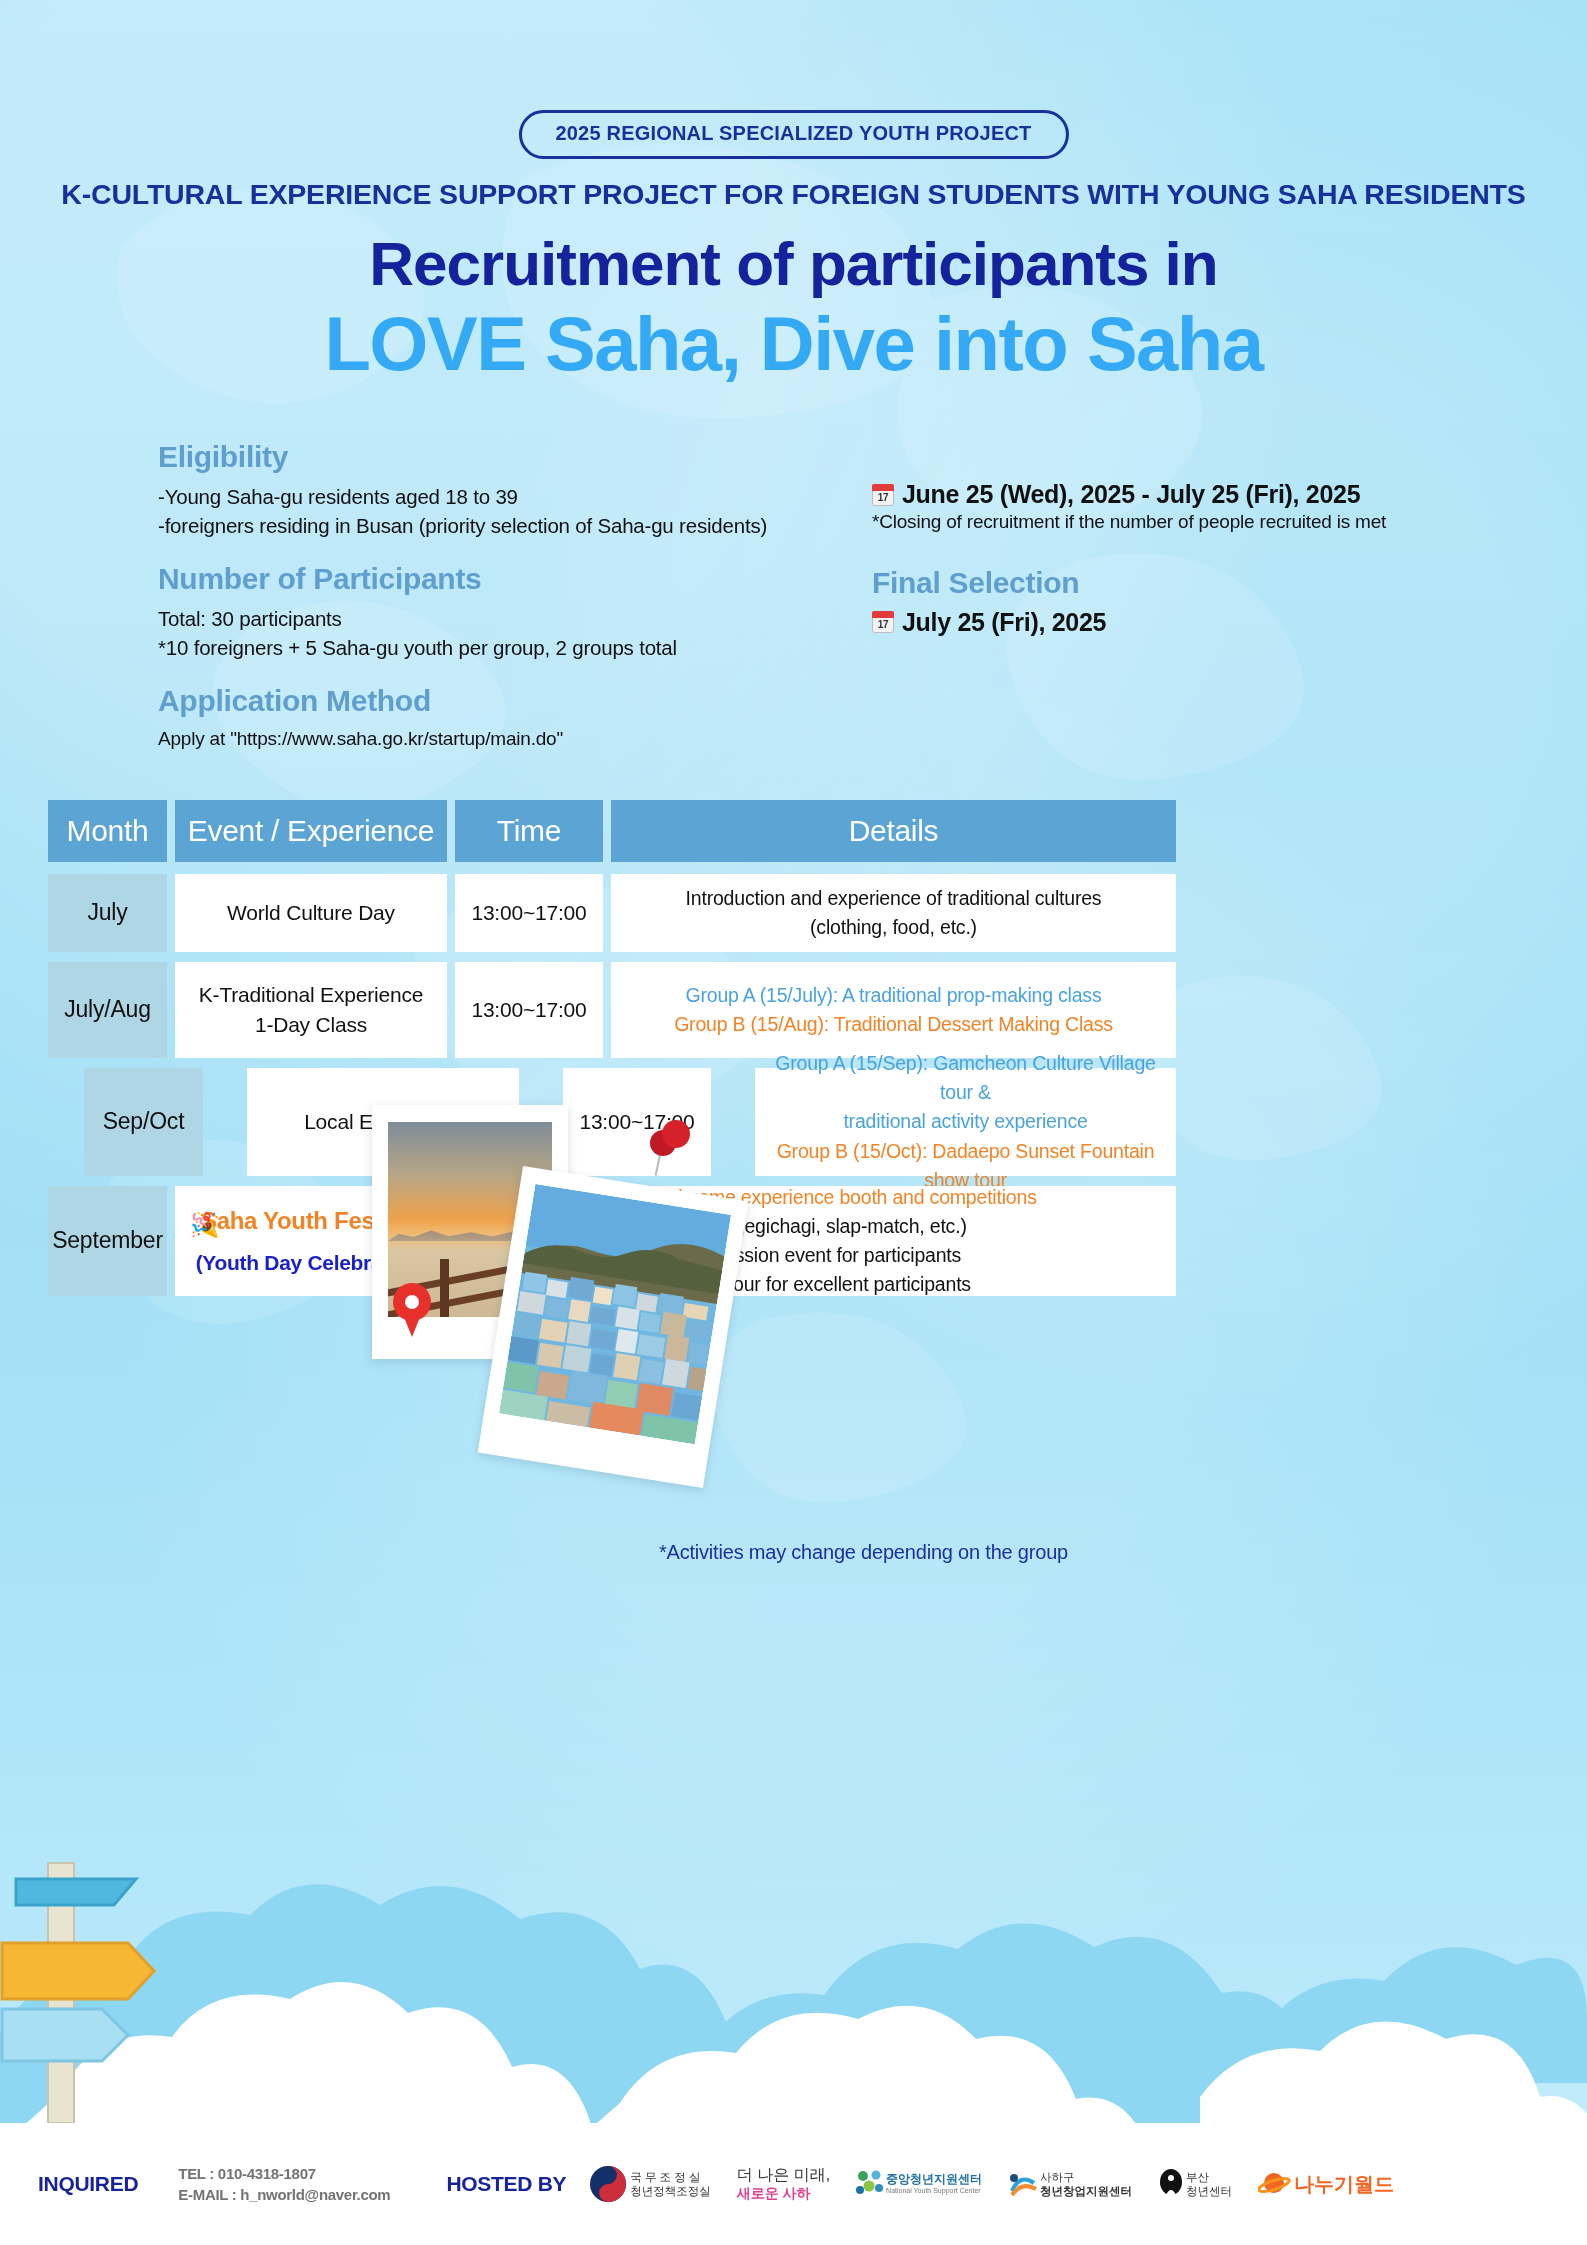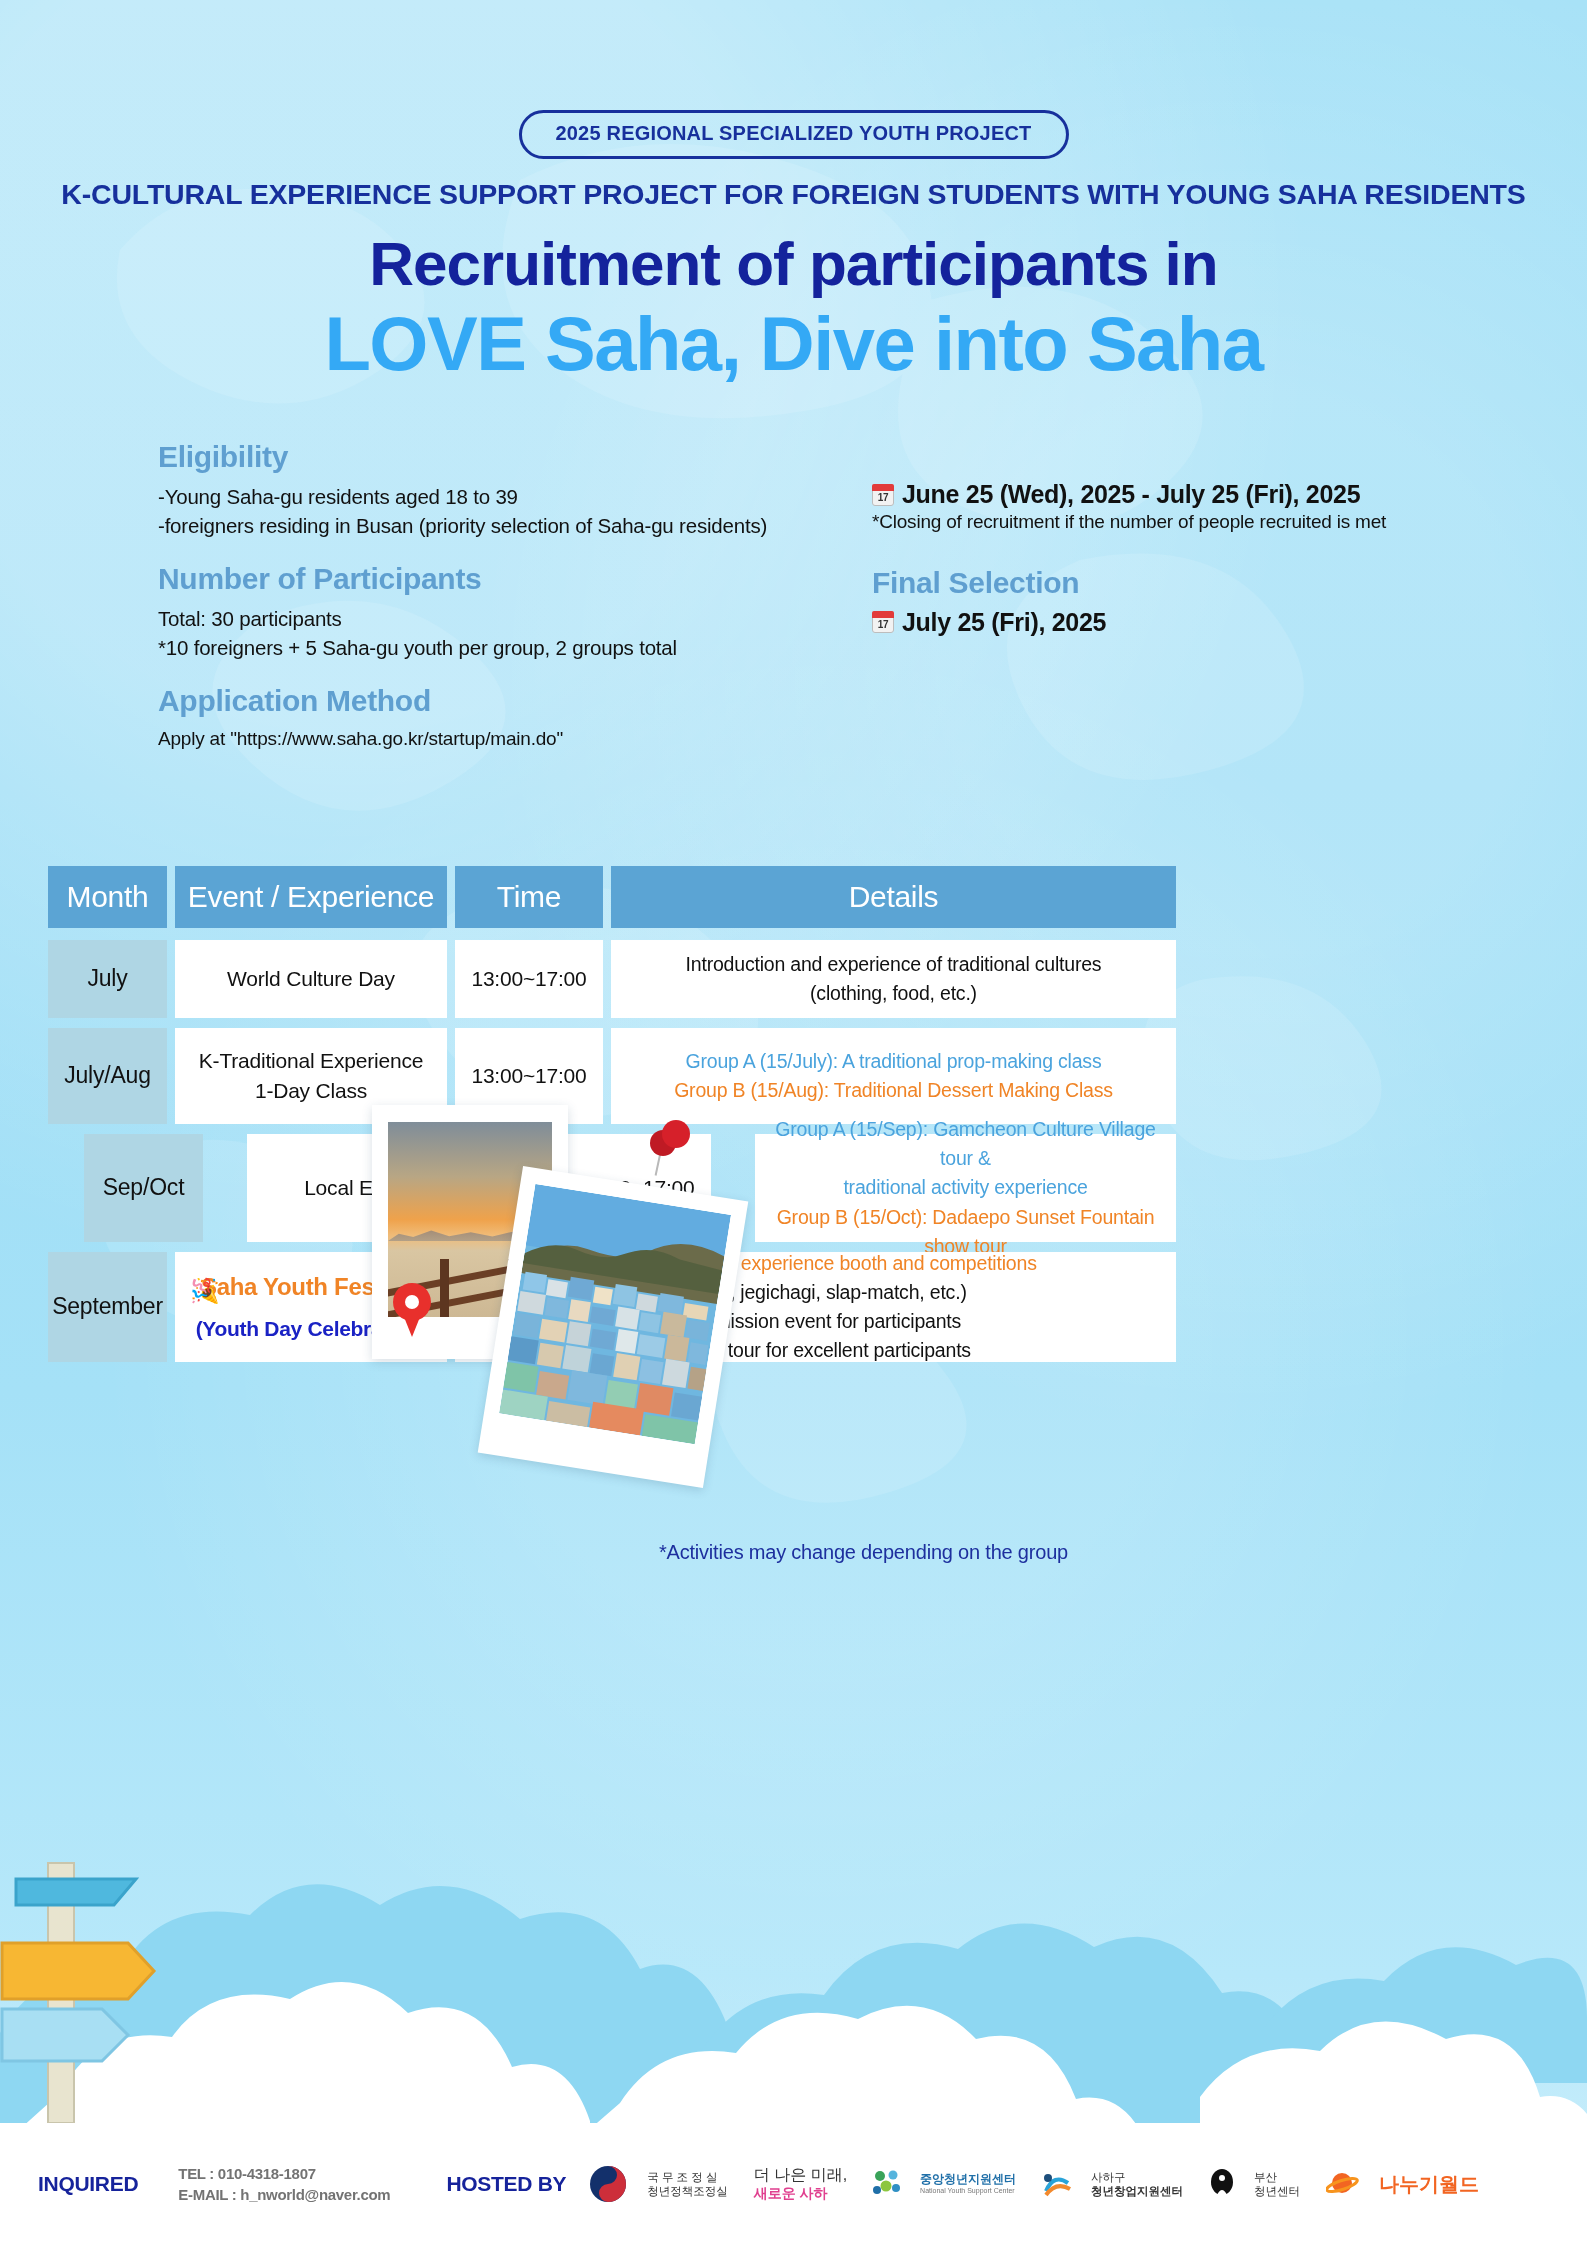--- a/index.html
+++ b/index.html
@@ -98,21 +98,21 @@
     width: 22px; height: 22px; position: relative; display: inline-block;
     flex: 0 0 auto;
   }
   .cal-icon .body { position:absolute; inset:0; background:#f2f2f2; border:1.5px solid #bdbdbd; border-radius:3px; }
   .cal-icon .top  { position:absolute; left:0; right:0; top:0; height:7px; background:#e23b3b; border-radius:2px 2px 0 0;}
   .cal-icon .num  { position:absolute; left:0; right:0; top:7px; bottom:0; font-size:10px; font-weight:700; color:#333; text-align:center; line-height:14px;}
 
   
   .tbl {
     position: absolute;
-    left: 48px; top: 866px;
+    left: 48px; top: 800px;
     width: 1128px;
   }
   .trow { display: flex; gap: 8px; margin-bottom: 10px; }
   .trow.head { margin-bottom: 12px; }
   .cell {
     background: #fff;
     display: flex; align-items: center; justify-content: center;
     text-align: center;
     font-size: 21px;
     color: #111;
@@ -213,21 +213,21 @@
   
   .footer {
     position: absolute; left: 0; bottom: 0; width: 100%; height: 122px;
     background: #fff;
     display: flex; align-items: center;
   }
   .f-inq { margin-left: 38px; font-weight: 800; color: #16239b; font-size: 21px; letter-spacing: -.3px; }
   .f-contact { margin-left: 40px; color: #737373; font-size: 15px; line-height: 1.42; font-weight: 700; letter-spacing: -.3px; }
   .f-hosted { margin-left: 56px; font-weight: 800; color:#16239b; font-size: 21px; letter-spacing:-.3px; }
   .logos { display:flex; align-items:center; gap: 26px; margin-left: 22px; }
-  .logo { display:flex; align-items:center; gap:19px; }
+  .logo { display:flex; align-items:center; gap:2px; }
   .logo .kr { font-size: 11.5px; line-height: 1.25; color:#333; white-space: nowrap; }
   .mark { flex:0 0 auto; }
 </style>
 </head>
 <body>
 
 <div id="poster">
 
   <svg class="worldmap" viewBox="0 0 1587 2245" preserveAspectRatio="none">
     <g fill="#ffffff" opacity="0.38">

